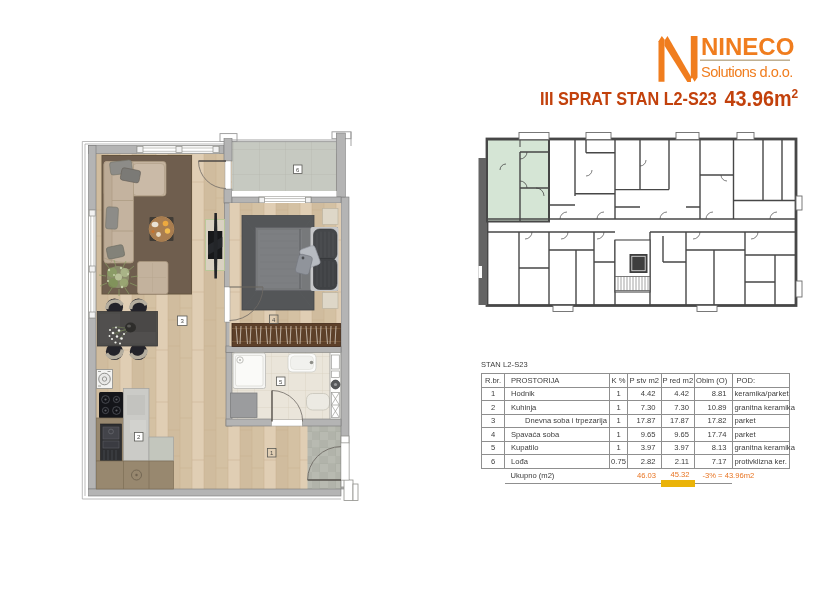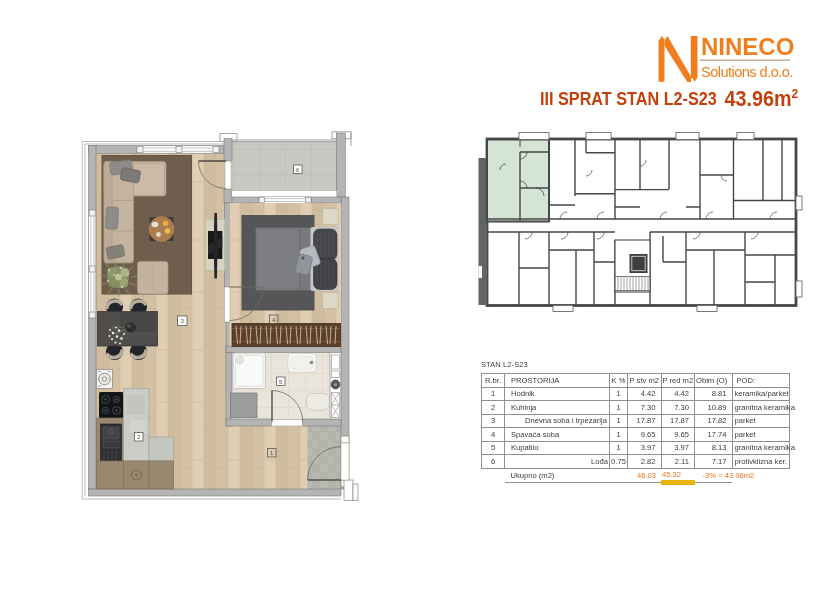--- a/index.html
+++ b/index.html
@@ -486,32 +486,32 @@
 <td style="border:1px solid #8f8f8f;text-align:center;">5</td>
 <td style="border:1px solid #8f8f8f;padding-left:6px;">Kupatilo</td>
 <td style="border:1px solid #8f8f8f;text-align:center;">1</td>
 <td style="border:1px solid #8f8f8f;text-align:right;padding-right:5px;">3.97</td>
 <td style="border:1px solid #8f8f8f;text-align:right;padding-right:5px;">3.97</td>
 <td style="border:1px solid #8f8f8f;text-align:right;padding-right:5px;">8.13</td>
 <td style="border:1px solid #8f8f8f;padding-left:2px;">granitna keramika</td>
 </tr>
 <tr style="height:13.5px;">
 <td style="border:1px solid #8f8f8f;text-align:center;">6</td>
-<td style="border:1px solid #8f8f8f;padding-left:6px;text-align:right;">Lođa</td>
+<td style="border:1px solid #8f8f8f;padding-left:6px;">Lođa</td>
 <td style="border:1px solid #8f8f8f;text-align:center;">0.75</td>
 <td style="border:1px solid #8f8f8f;text-align:right;padding-right:5px;">2.82</td>
 <td style="border:1px solid #8f8f8f;text-align:right;padding-right:5px;">2.11</td>
 <td style="border:1px solid #8f8f8f;text-align:right;padding-right:5px;">7.17</td>
 <td style="border:1px solid #8f8f8f;padding-left:2px;">protivklizna ker.</td>
 </tr>
 <tr style="height:14px;">
 <td style="border:none;"></td>
 <td style="border:none;border-bottom:1px solid #8f8f8f;padding-left:6px;">Ukupno (m2)</td>
 <td style="border:none;border-bottom:1px solid #8f8f8f;"></td>
 <td style="border:none;border-bottom:1px solid #8f8f8f;text-align:right;padding-right:5px;color:#e87422;">46.03</td>
-<td style="border:none;border-bottom:5px solid #eab308;text-align:left;padding-right:5px;color:#e87422;">45.32</td>
+<td style="border:none;border-bottom:7px solid #eab308;text-align:right;padding-right:5px;color:#e87422;">45.32</td>
 <td style="border:none;border-bottom:1px solid #8f8f8f;text-align:right;padding-left:8px;color:#e87422;white-space:nowrap;overflow:visible;">-3% = 43.96m2</td>
 <td style="border:none;"></td>
 </tr>
 </tbody>
       </table>
 </div>
 </div>
 
 </body></html>

